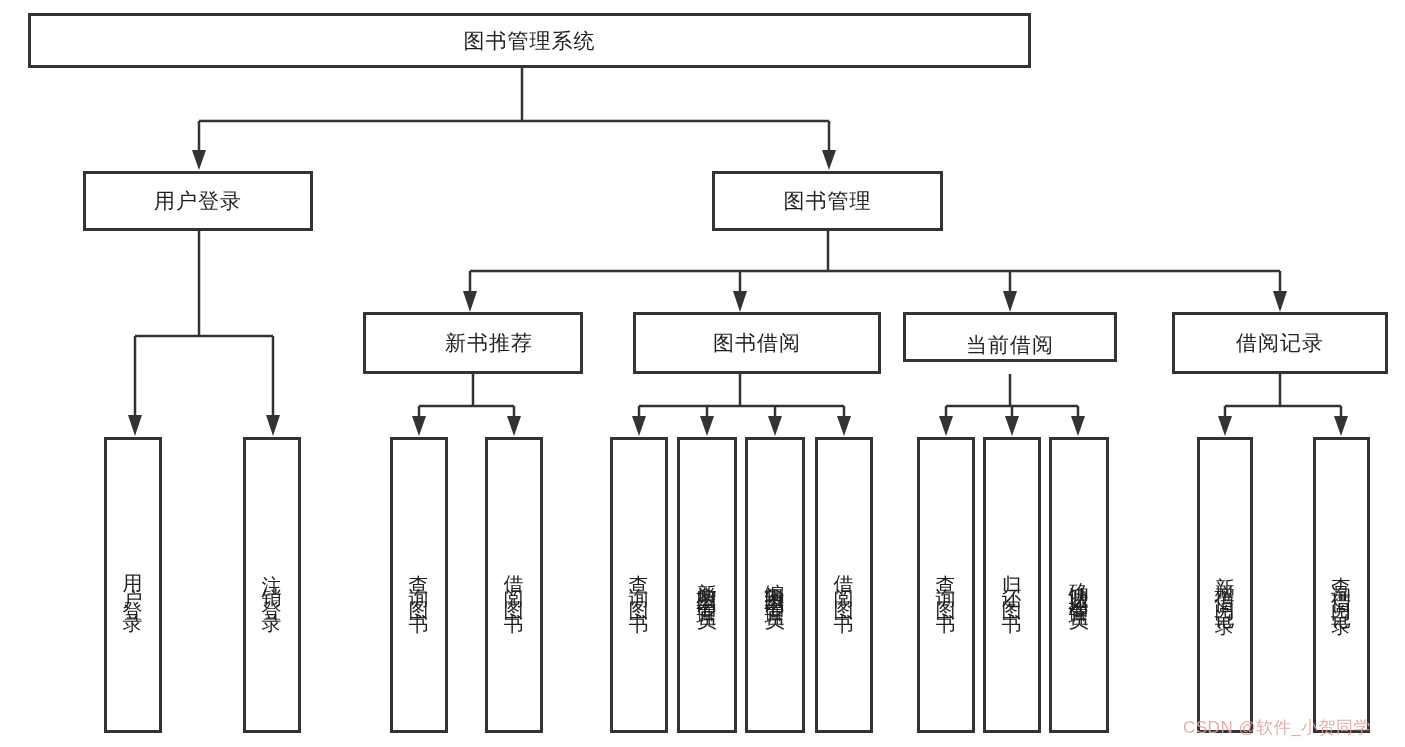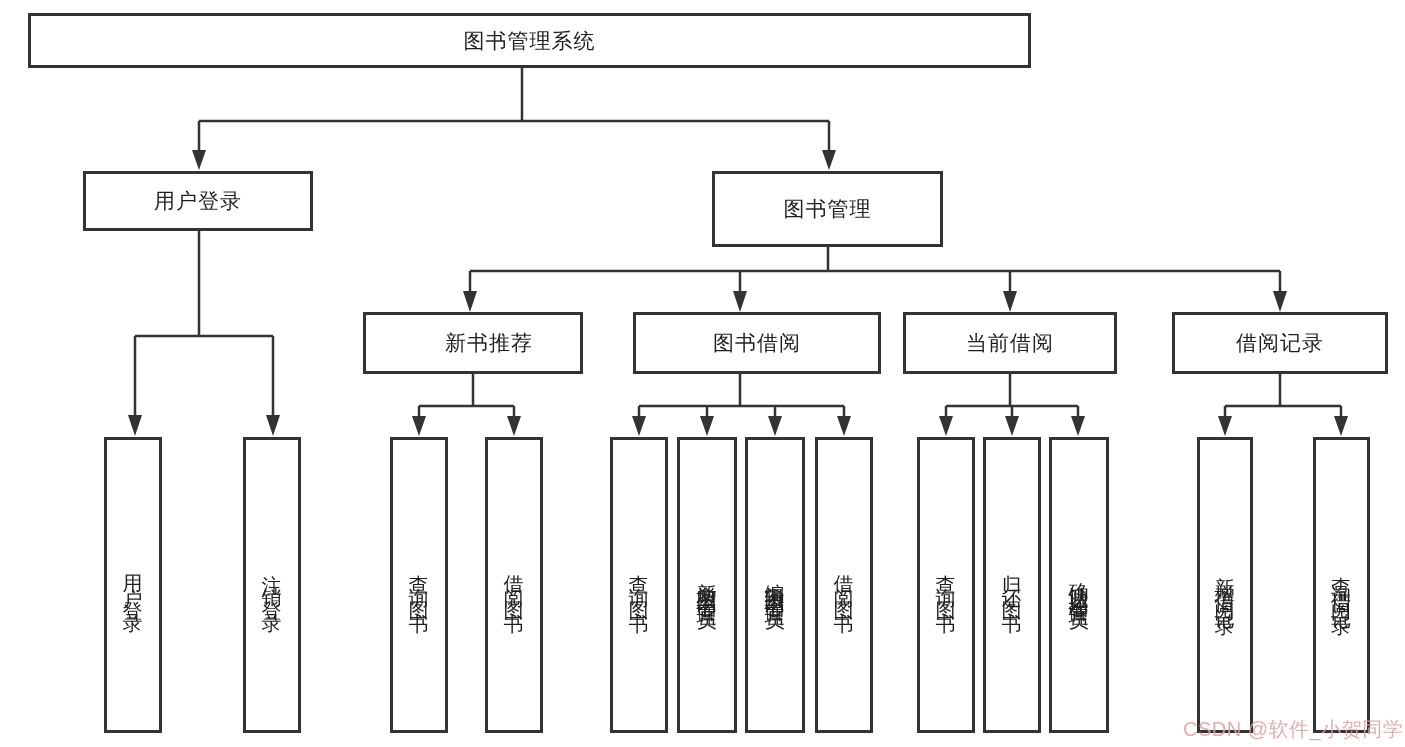--- a/index.html
+++ b/index.html
@@ -21,21 +21,21 @@
   .v-box{
     writing-mode:vertical-rl;text-orientation:mixed;
     font-size:20px;line-height:1;
   }
   .v-short{letter-spacing:13px;}
   .v-mid{letter-spacing:8px;}
   .v-long{letter-spacing:4px;}
   .watermark{
     position:absolute;z-index:3;
     left:1183px;top:716px;width:222px;
-    font-size:20px;letter-spacing:0.5px;
+    font-size:17px;letter-spacing:0.5px;
     opacity:0.9;white-space:nowrap;
   }
 </style>
 </head>
 <body>
 
 <div class="stage">
 
   <svg class="wires" width="1405" height="747" viewBox="0 0 1405 747">
     <g stroke="#333333" stroke-width="2.5" fill="none">
@@ -77,31 +77,31 @@
     </g>
   </svg>
 
   <div class="box h-box" style="left:20px;top:13px;width:1003px;height:55px;margin-left:8px;">
     <span>图书管理系统</span>
   </div>
 
   <div class="box h-box" style="left:83px;top:171px;width:230px;height:60px;">
     <span>用户登录</span>
   </div>
-  <div class="box h-box" style="left:712px;top:171px;width:231px;height:76px;">
+  <div class="box h-box" style="left:712px;top:171px;width:231px;height:60px;">
     <span>图书管理</span>
   </div>
 
   <div class="box h-box" style="left:363px;top:312px;width:220px;height:62px;padding-left:32px;">
     <span>新书推荐</span>
   </div>
   <div class="box h-box" style="left:633px;top:312px;width:248px;height:62px;">
     <span>图书借阅</span>
   </div>
-  <div class="box h-box" style="left:903px;top:312px;width:214px;height:62px;">
+  <div class="box h-box" style="left:903px;top:312px;width:214px;height:50px;align-items:flex-end;">
     <span>当前借阅</span>
   </div>
   <div class="box h-box" style="left:1172px;top:312px;width:216px;height:62px;">
     <span>借阅记录</span>
   </div>
 
   <div class="box v-box v-short" style="left:104px;top:437px;width:58px;height:296px;">
     <span>用户登录</span>
   </div>
   <div class="box v-box v-short" style="left:243px;top:437px;width:58px;height:296px;">

